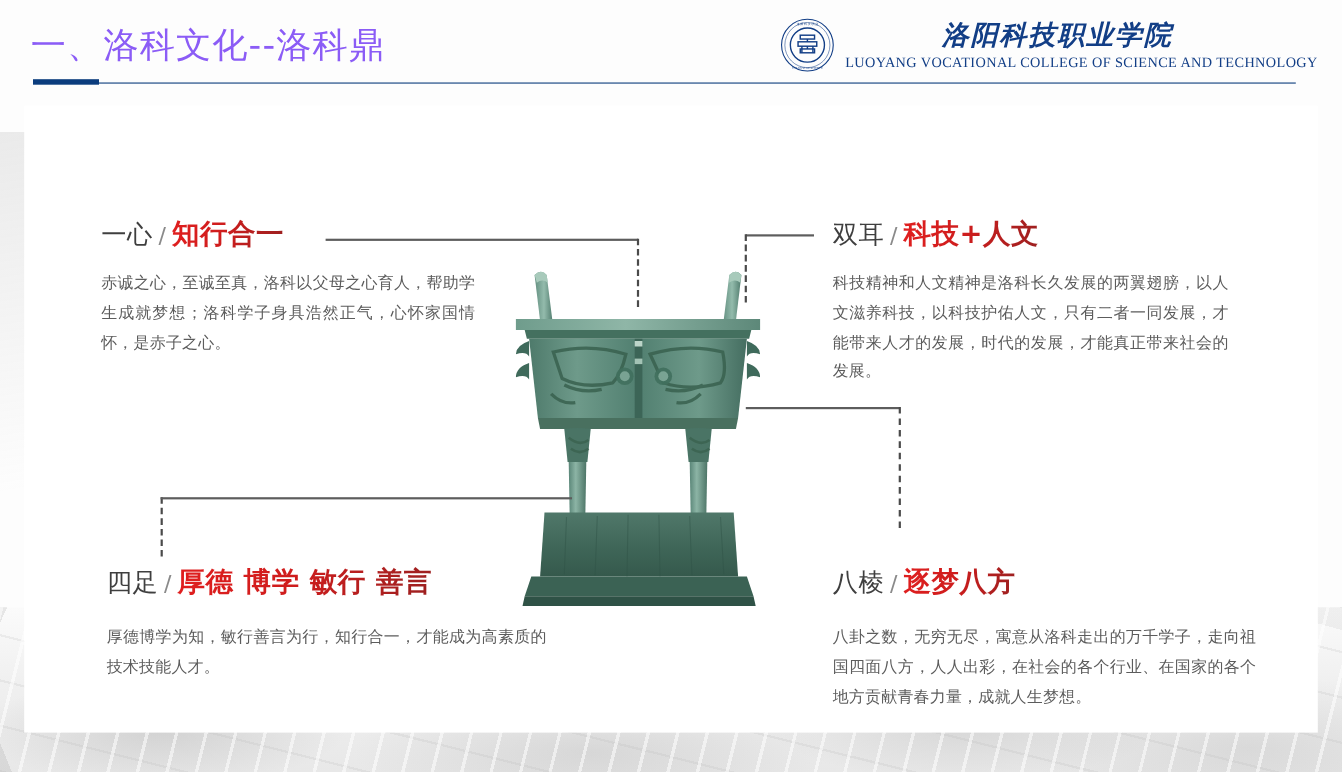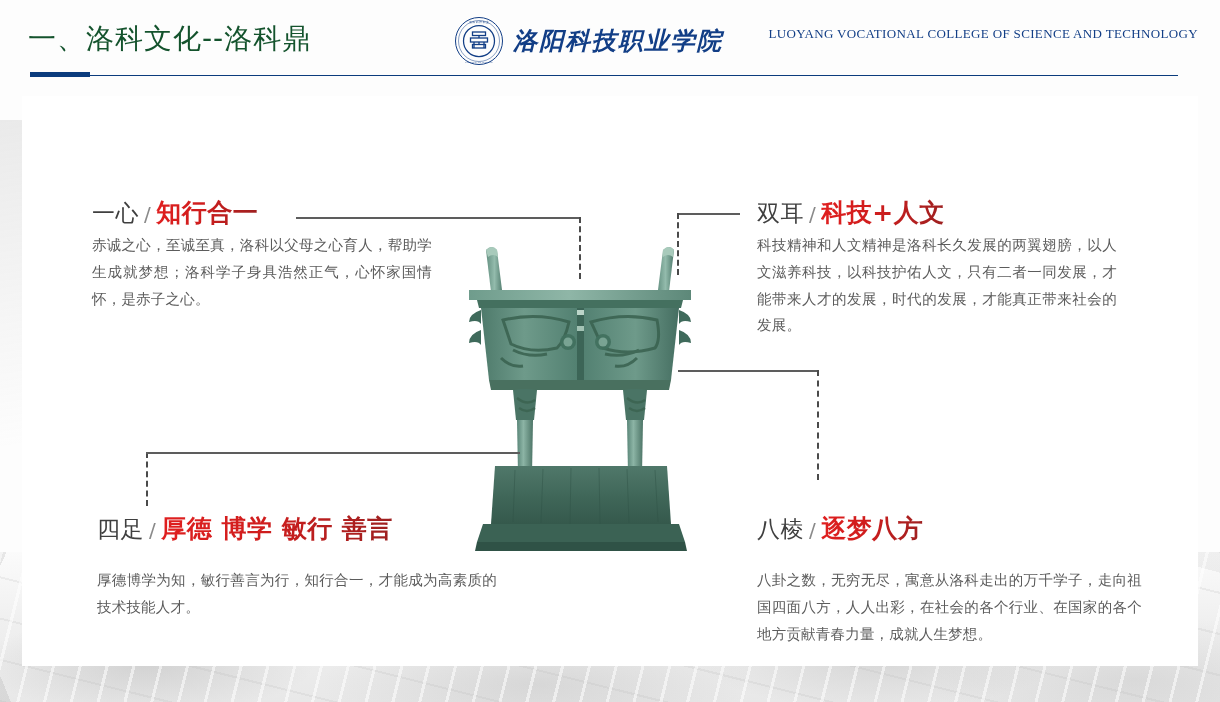--- a/index.html
+++ b/index.html
@@ -38,29 +38,29 @@
 
   
   .card{
     position:absolute;left:22px;top:96px;width:1176px;height:570px;
     background:#ffffff;
   }
 
   
   .title{
     position:absolute;left:28px;top:20px;
-    font-size:28px;color:#14532d;letter-spacing:1px;white-space:nowrap;
+    font-size:32px;color:#8b5cf6;letter-spacing:1px;white-space:nowrap;
   }
   .rule-thin{position:absolute;left:30px;top:75px;width:1148px;height:1px;background:#0b3c7d;}
   .rule-thick{position:absolute;left:30px;top:72px;width:60px;height:5px;background:#0b3c7d;}
 
   
   .logo{position:absolute;right:22px;top:16px;display:flex;align-items:center;gap:9px;}
   .logo-seal{width:50px;height:50px;flex:0 0 auto;}
-  .logo-words{display:flex;flex-direction:row;gap:2px;}
+  .logo-words{display:flex;flex-direction:column;gap:2px;}
   .logo-cn{height:30px;}
   .logo-en{
     font-family:"Liberation Serif","DejaVu Serif",serif;
     font-size:13px;color:#123e86;letter-spacing:.35px;white-space:nowrap;
   }
 
   
   .ding{position:absolute;left:455px;top:238px;width:250px;height:330px;}
 
   
@@ -72,21 +72,21 @@
   .block{position:absolute;}
   .head{font-size:23px;color:#3f3f3f;white-space:nowrap;letter-spacing:.5px;}
   .head .sep{color:#8a8a8a;font-size:20px;padding:0 5px;}
   .head .hl{
     font-weight:bold;font-size:25px;
     background:linear-gradient(95deg,#e01f1f 0%,#cf1d1d 45%,#9c2020 100%);
     -webkit-background-clip:text;background-clip:text;
     -webkit-text-fill-color:transparent;color:#c01d1d;
   }
   .body{
-    margin-top:3px;font-size:14.5px;line-height:1.85;color:#5c5c5c;
+    margin-top:16px;font-size:14.5px;line-height:1.85;color:#5c5c5c;
     letter-spacing:.2px;text-align:justify;
   }
   .b-tl{left:92px;top:196px;width:340px;}
   .b-tr{left:757px;top:196px;width:360px;}
   .b-bl{left:97px;top:512px;width:400px;}
   .b-br{left:757px;top:512px;width:385px;}
   .b-bl .body,.b-br .body{margin-top:22px;}
 </style>
 </head>
 <body>

